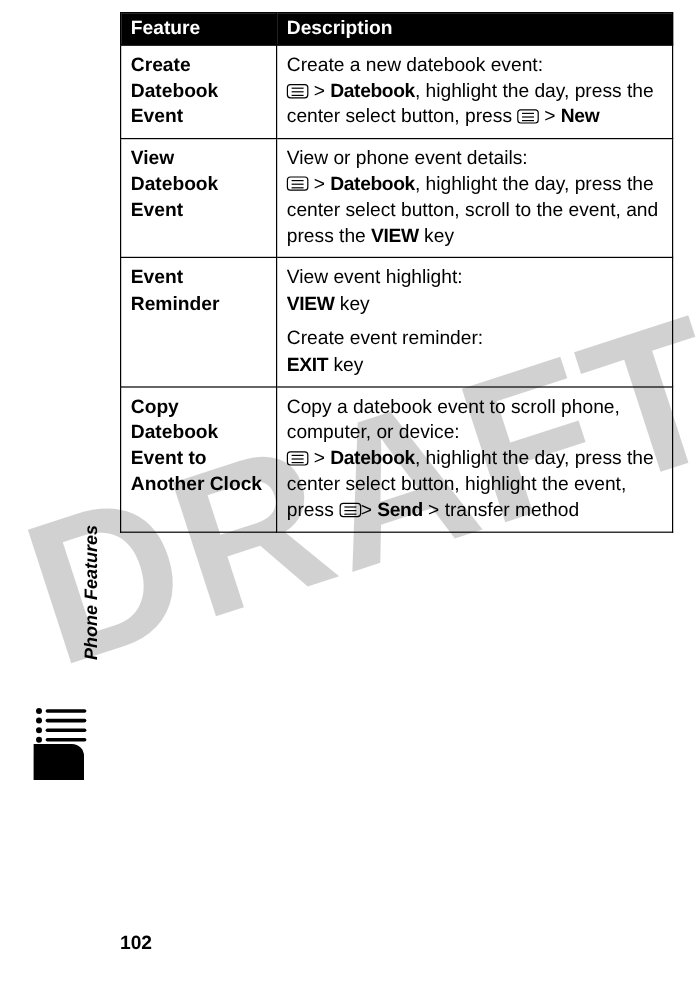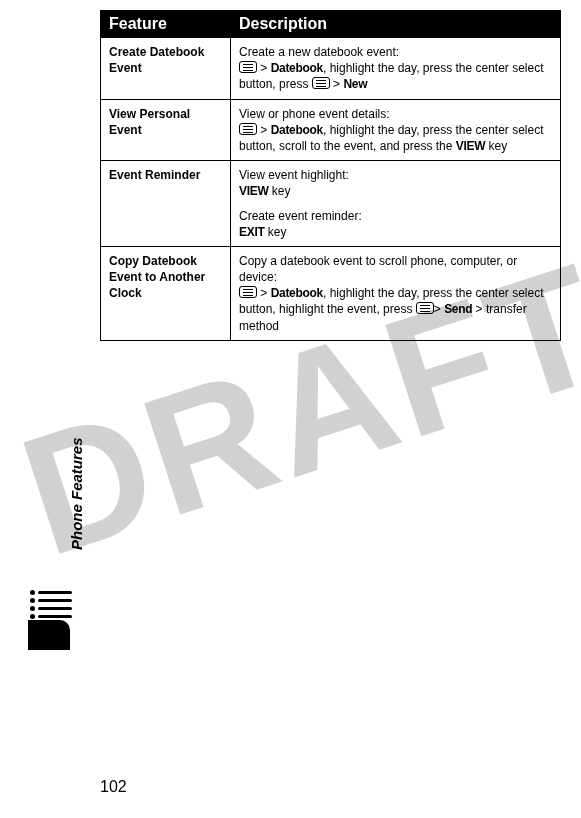--- a/index.html
+++ b/index.html
@@ -52,21 +52,21 @@
       font-weight: 700;
       font-size: 16px;
       text-align: left;
       padding: 4px 8px;
       border: 1px solid #000;
     }
     td {
       border: 1px solid #000;
       vertical-align: top;
       padding: 6px 8px;
-      font-size: 12px;
+      font-size: 16px;
       line-height: 1.35;
     }
     td.feat {
       width: 130px;
       font-weight: 700;
     }
     td.desc {
       font-weight: 400;
       margin-left: 24px;
     }
@@ -102,21 +102,21 @@
       transform-origin: left top;
       font-size: 15px;
       font-style: italic;
       font-weight: 700;
       z-index: 1;
     }
     .page-number {
       position: absolute;
       bottom: 22px;
       left: 100px;
-      font-weight: 400;
+      font-weight: 700;
       font-size: 16px;
       z-index: 1;
     }
     .tab-graphic {
       position: absolute;
       left: 28px;
       top: 590px;
       width: 52px;
       height: 60px;
       z-index: 1;
@@ -162,21 +162,21 @@
         <td class="feat">Create Datebook Event</td>
         <td class="desc">
           <div>Create a new datebook event:</div>
           <div>
             <span class="menu-icon"></span><span> &gt; </span><span class="condensed-bold">Datebook</span><span>, highlight the day, press the center select button, press </span><span class="menu-icon"></span><span> &gt; </span><span class="condensed-bold">New</span>
           </div>
         </td>
       </tr>
 
       <tr>
-        <td class="feat">View Personal Event</td>
+        <td class="feat">View Datebook Event</td>
         <td class="desc">
           <div>View or phone event details:</div>
           <div>
             <span class="menu-icon"></span><span> &gt; </span><span class="condensed-bold">Datebook</span><span>, highlight the day, press the center select button, scroll to the event, and press the </span><span class="condensed-bold">VIEW</span><span> key</span>
           </div>
         </td>
       </tr>
 
       <tr>
         <td class="feat">Event Reminder</td>

